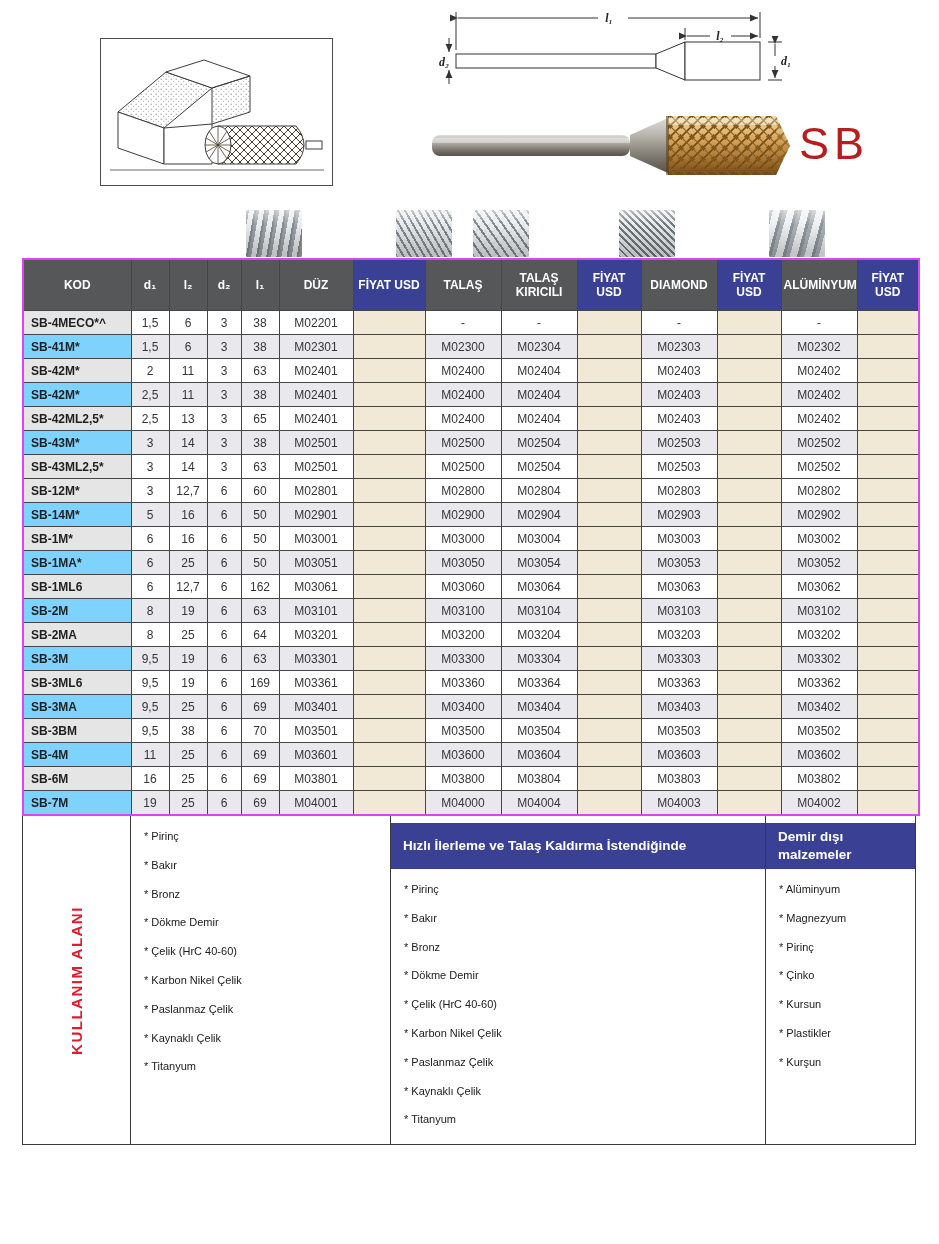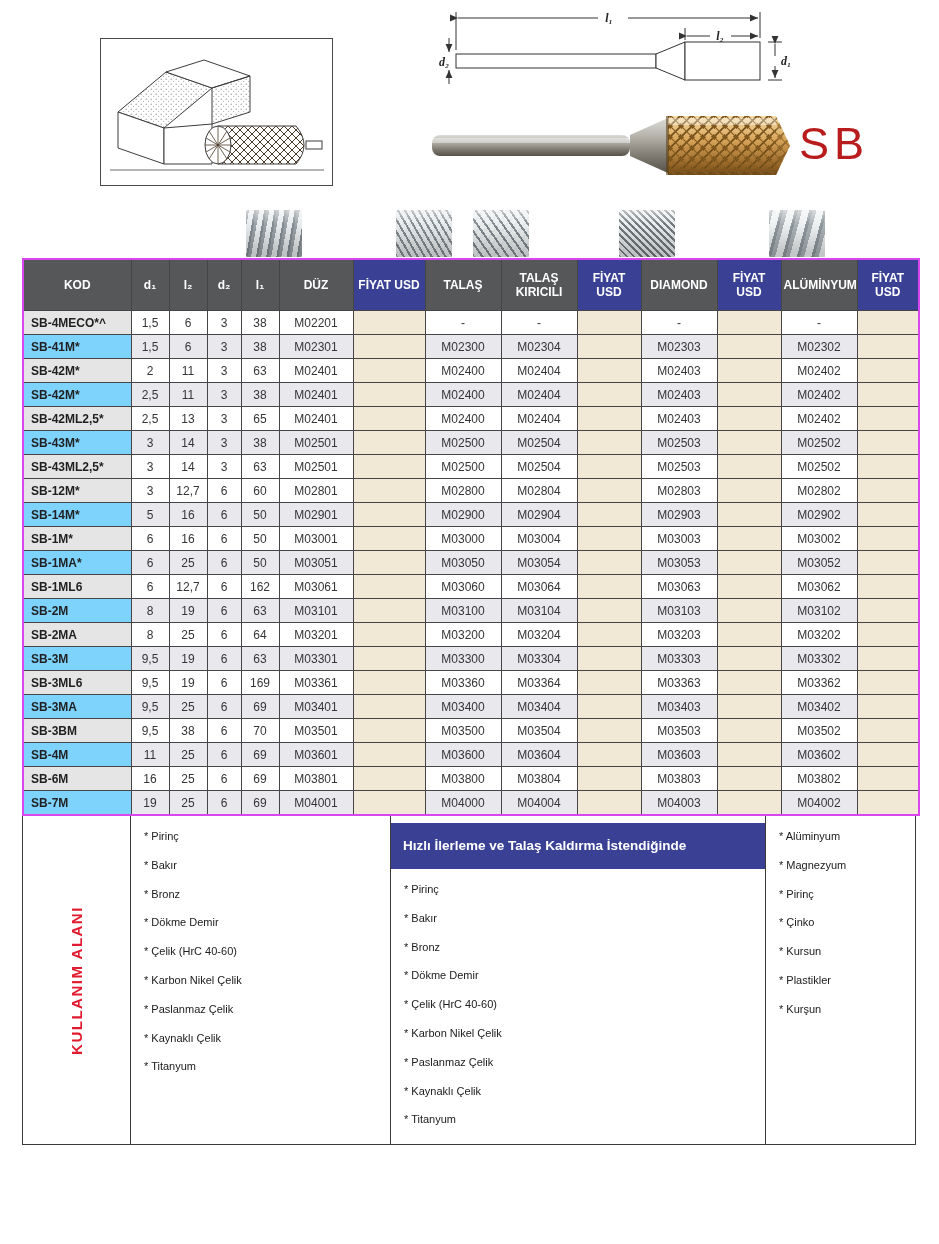--- a/index.html
+++ b/index.html
@@ -597,20 +597,21 @@
         <div class="usage-item">* Bronz</div>
         <div class="usage-item">* Dökme Demir</div>
         <div class="usage-item">* Çelik (HrC 40-60)</div>
         <div class="usage-item">* Karbon Nikel Çelik</div>
         <div class="usage-item">* Paslanmaz Çelik</div>
         <div class="usage-item">* Kaynaklı Çelik</div>
         <div class="usage-item">* Titanyum</div>
       </div>
   </div>
   <div class="usage-col last">
+    <div class="usage-head">Demir dışı malzemeler</div>
     <div class="usage-items">
         <div class="usage-item">* Alüminyum</div>
         <div class="usage-item">* Magnezyum</div>
         <div class="usage-item">* Pirinç</div>
         <div class="usage-item">* Çinko</div>
         <div class="usage-item">* Kursun</div>
         <div class="usage-item">* Plastikler</div>
         <div class="usage-item">* Kurşun</div>
       </div>
   </div>

